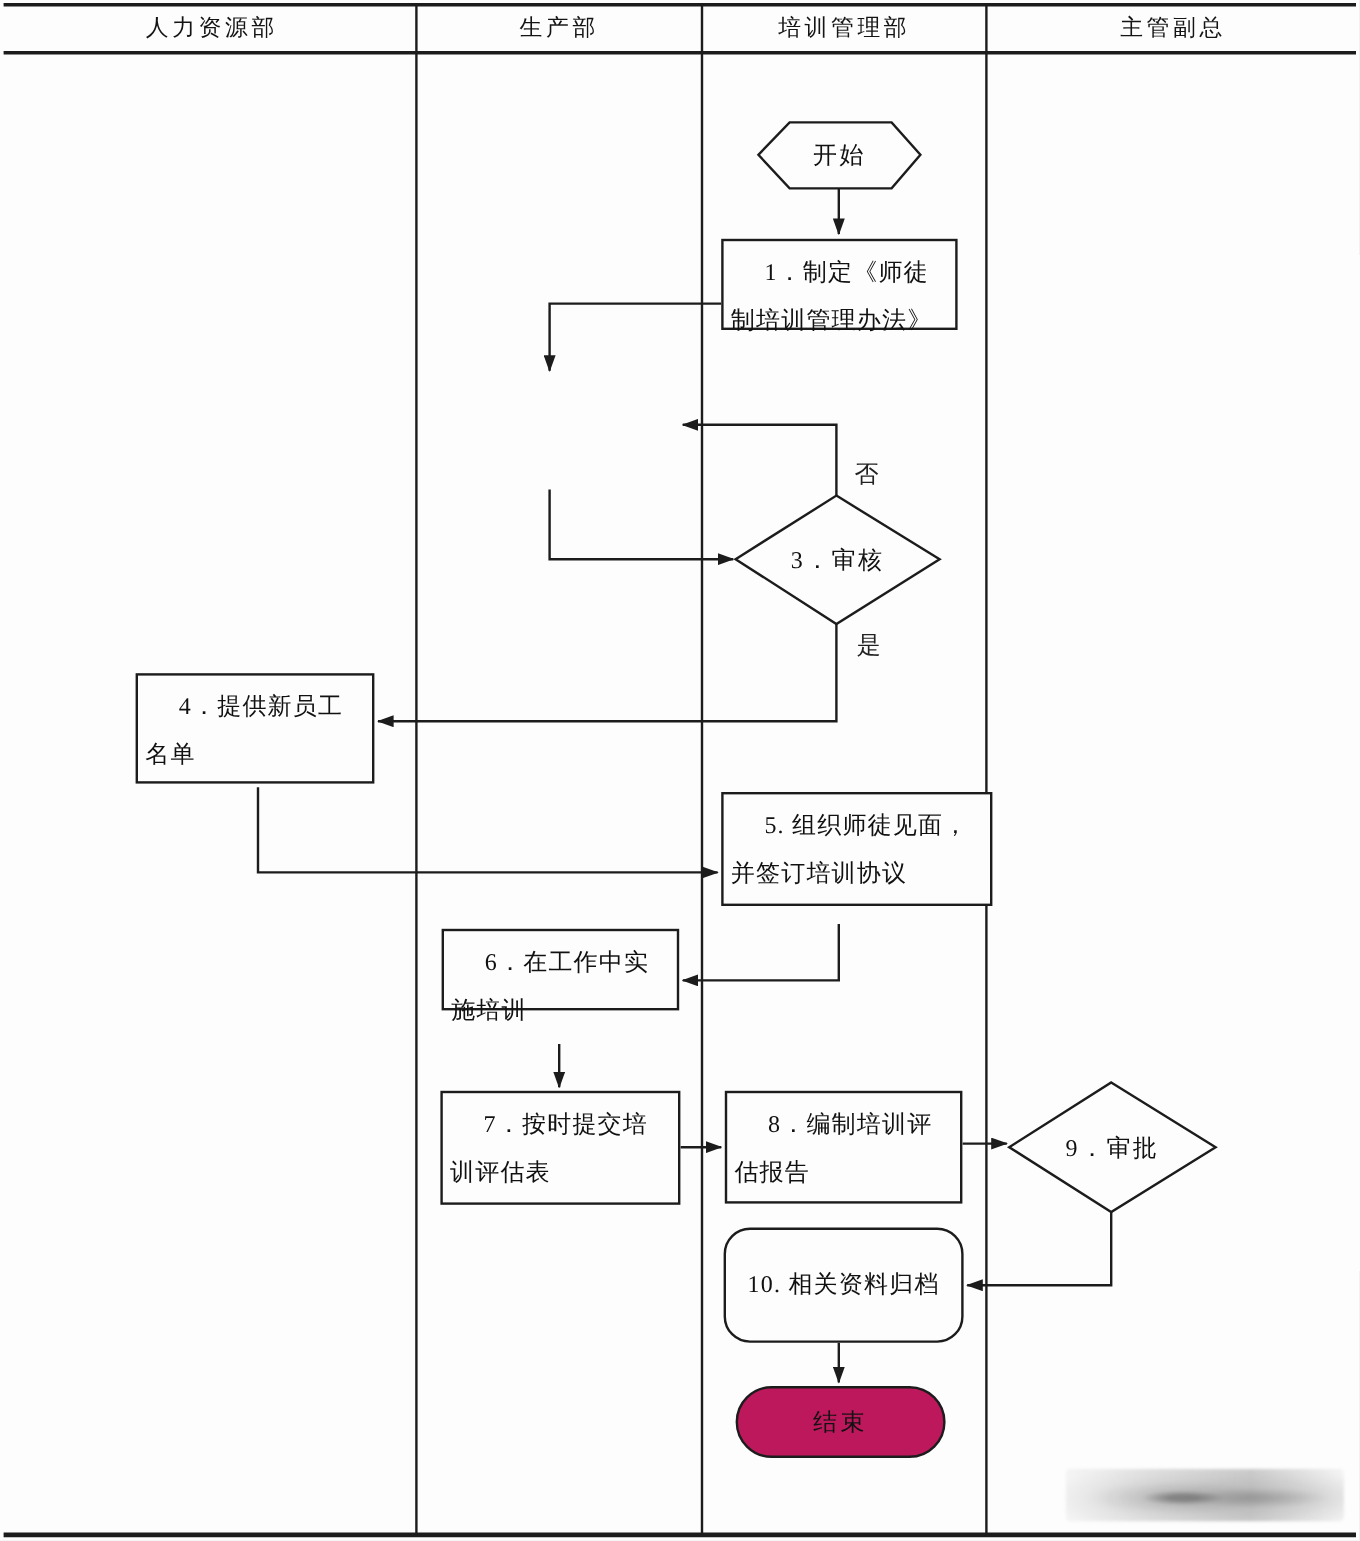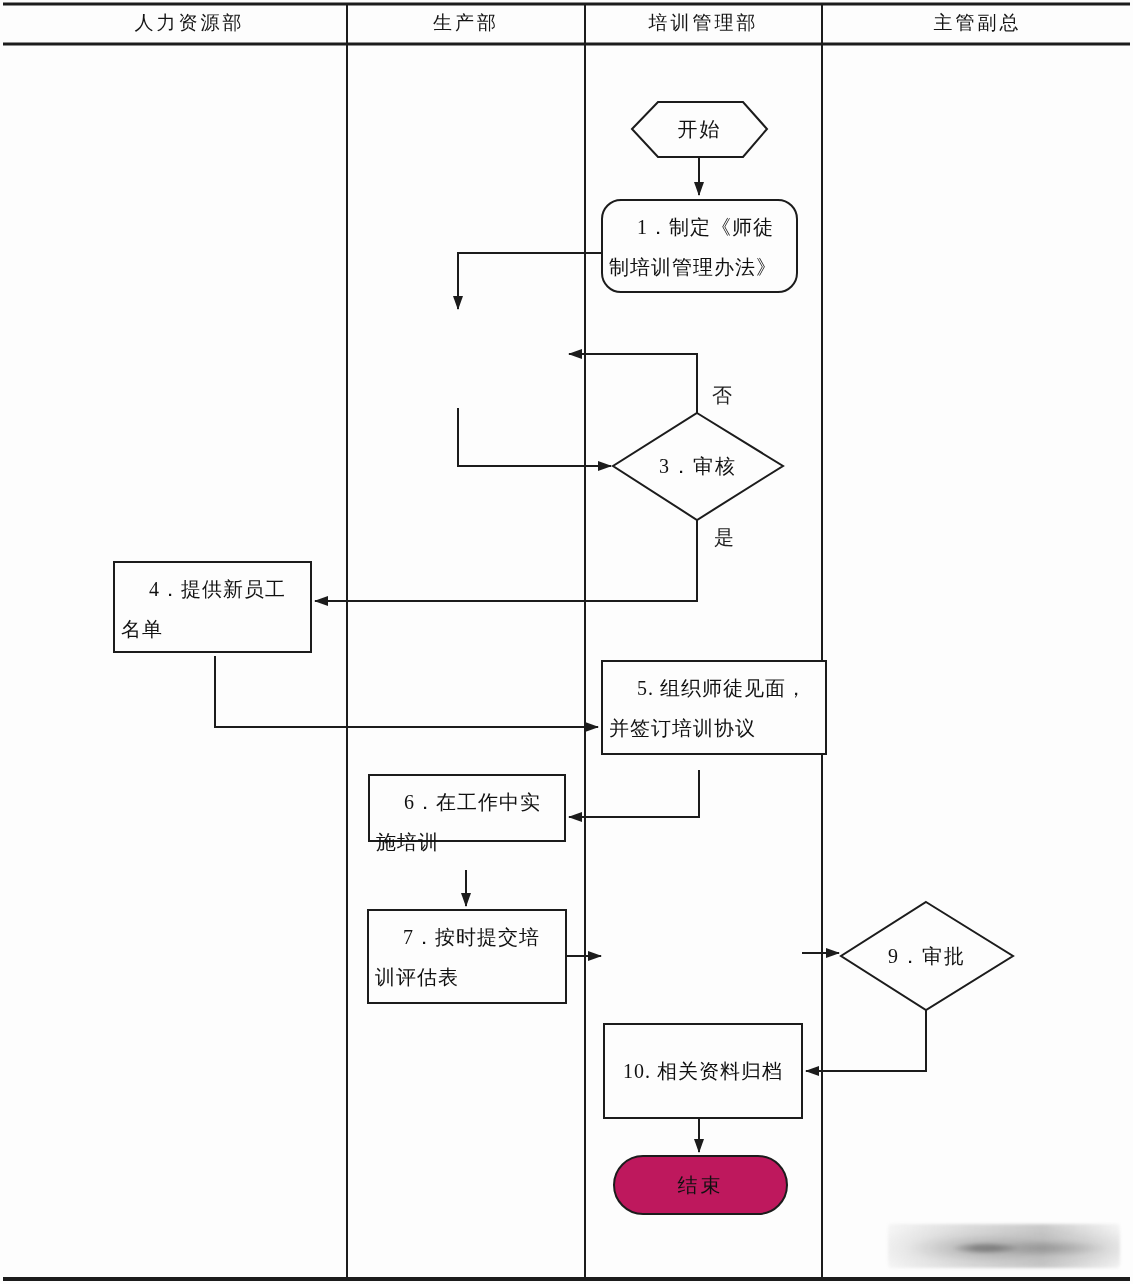--- a/index.html
+++ b/index.html
@@ -114,45 +114,46 @@
     <path d="M802,953 L839,953" fill="none" stroke="#1c1c1c" stroke-width="2" marker-end="url(#arw)"></path>
     <path d="M926,1010 L926,1071 L806,1071" fill="none" stroke="#1c1c1c" stroke-width="2" marker-end="url(#arw)"></path>
     <path d="M699,1119 L699,1152" fill="none" stroke="#1c1c1c" stroke-width="2" marker-end="url(#arw)"></path>
 
     <polygon points="632,129 658,102 743,102 767,129 743,157 658,157" fill="#fdfdfd" stroke="#1c1c1c" stroke-width="2"></polygon>
 
     <polygon points="697,413 783,466 697,520 613,466" fill="#fdfdfd" stroke="#1c1c1c" stroke-width="2"></polygon>
     <polygon points="926,902 1013,956 926,1010 841,956" fill="#fdfdfd" stroke="#1c1c1c" stroke-width="2"></polygon>
   </svg>
 
-  <div class="lane-header" style="left:16px; width:347px;">人力资源部</div>
+  <div class="lane-header" style="left:3px; width:347px;">人力资源部</div>
   <div class="lane-header" style="left:347px; width:238px;">生产部</div>
   <div class="lane-header" style="left:585px; width:237px;">培训管理部</div>
   <div class="lane-header" style="left:822px; width:311px;">主管副总</div>
 
   <div class="shape-label" style="left:634px; top:104px; width:131px; height:51px;">开始</div>
 
-  <div class="node-box" style="left:601px; top:199px; width:197px; height:94px;border-radius:20px;">1．制定《师徒制培训管理办法》</div>
+  <div class="node-box" style="left:601px; top:199px; width:197px; height:76px;">1．制定《师徒制培训管理办法》</div>
 
 
   <div class="shape-label" style="left:614px; top:414px; width:168px; height:105px;">3．审核</div>
 
   <div class="branch-label" style="left:712px; top:382px;">否</div>
   <div class="branch-label" style="left:714px; top:524px;">是</div>
 
   <div class="node-box" style="left:113px; top:561px; width:199px; height:92px;">4．提供新员工名单</div>
 
   <div class="node-box" style="left:601px; top:660px; width:226px; height:95px;">5. 组织师徒见面，并签订培训协议</div>
 
   <div class="node-box" style="left:368px; top:774px; width:198px; height:68px;">6．在工作中实施培训</div>
 
   <div class="node-box" style="left:367px; top:909px; width:200px; height:95px;">7．按时提交培训评估表</div>
 
+  <div class="node-box" style="left:604px; top:909px; width:198px; height:94px;">8．编制培训评估报告</div>
 
   <div class="shape-label" style="left:842px; top:903px; width:170px; height:106px;">9．审批</div>
 
-  <div class="node-box center-text" style="left:603px; top:1023px; width:200px; height:96px;">10. 相关资料归档</div>
+  <div class="node-box center-text" style="left:603px; top:1023px; width:200px; height:96px;border-radius:22px;">10. 相关资料归档</div>
 
   <div class="node-stadium" style="left:613px; top:1155px; width:175px; height:60px;">结束</div>
 
   <div class="watermark"></div>
 
 </div>
 
 </body></html>

